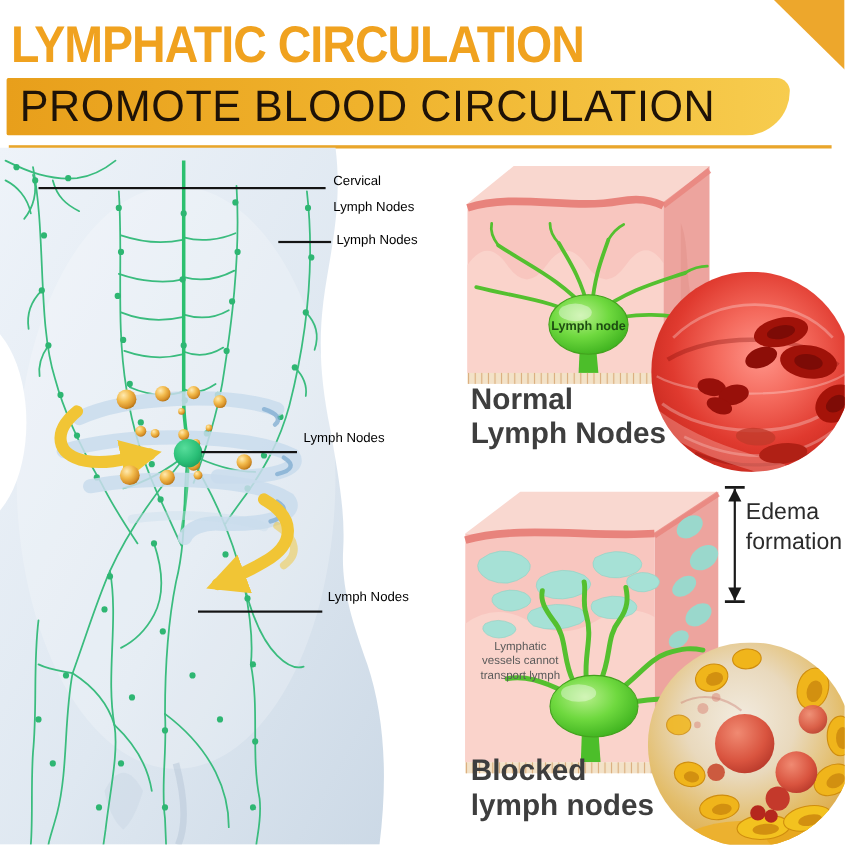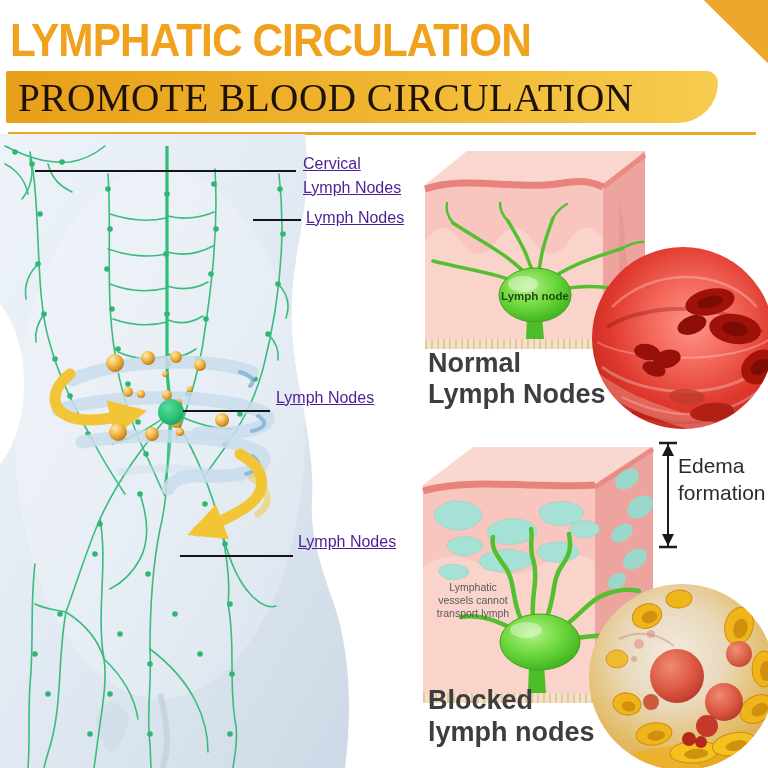--- a/index.html
+++ b/index.html
@@ -9,37 +9,37 @@
   
   #title{left:10px;top:12px;font-size:47px;font-weight:900;letter-spacing:-1px;
          transform:scaleX(.9);transform-origin:left top;white-space:nowrap;}
   #banner{left:6px;top:71px;width:712px;height:52px;border-radius:2px 14px 48px 2px;
           display:flex;align-items:center;padding-left:12px;box-sizing:border-box;}
   #banner-text{font-size:40px;font-weight:500;color:#1e1207;letter-spacing:.5px;white-space:nowrap;
                transform:scaleX(.98);transform-origin:left center;}
   #corner-tri{left:698px;top:0;width:70px;height:66px;clip-path:polygon(8% 0,100% 0,100% 96%);}
   #under-line{left:8px;top:132px;width:748px;height:3px;}
   
-  .lbl{color:#4c1d95;font-size:16px;font-weight:500;line-height:24px;white-space:nowrap;text-decoration:underline;}
+  .lbl{color:#000000;font-size:12px;font-weight:500;line-height:24px;white-space:nowrap;}
   .lbl-line{height:2px;background:#141414;}
   
   .caption{font-size:27px;font-weight:700;color:#3e3e3e;line-height:31px;white-space:nowrap;}
   
   .edema-lbl{font-size:21px;font-weight:500;color:#2b2b2b;line-height:27px;white-space:nowrap;}
   svg{display:block;}
   .z1{z-index:1}.z2{z-index:2}.z3{z-index:3}
 </style>
 </head>
 <body>
 
 <div id="canvas">
 
   <div class="abs" id="title" style="color:#f0a21f;">LYMPHATIC CIRCULATION</div>
   <div class="abs" id="corner-tri" style="background:#eda72c;"></div>
-  <div class="abs" id="banner" style="background:linear-gradient(90deg,#e89f1b 0%,#efb22c 45%,#f7cc4e 100%);font-family:Liberation Serif, serif;">
+  <div class="abs" id="banner" style="background:linear-gradient(90deg,#e89f1b 0%,#efb22c 45%,#f7cc4e 100%);">
     <span id="banner-text">PROMOTE BLOOD CIRCULATION</span>
   </div>
   <div class="abs" id="under-line" style="background:#e9a62b;"></div>
 
   <svg class="abs z1" style="left:0;top:134px;" width="420" height="634" viewBox="0 0 420 634">
     <defs>
       <linearGradient id="bodyGrad" x1="0" y1="0" x2="1" y2="1">
         <stop offset="0" stop-color="#eef3f9"></stop>
           <stop offset=".55" stop-color="#dfe8f1"></stop>
         <stop offset="1" stop-color="#ccd9e6"></stop>

